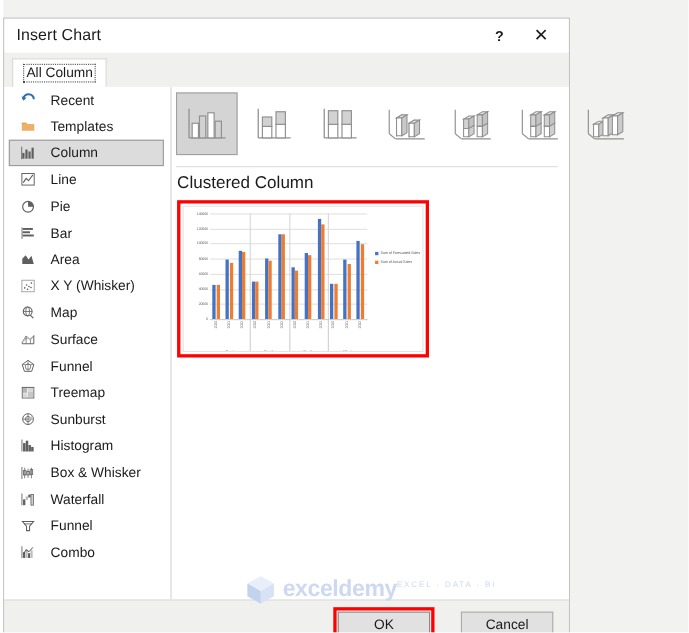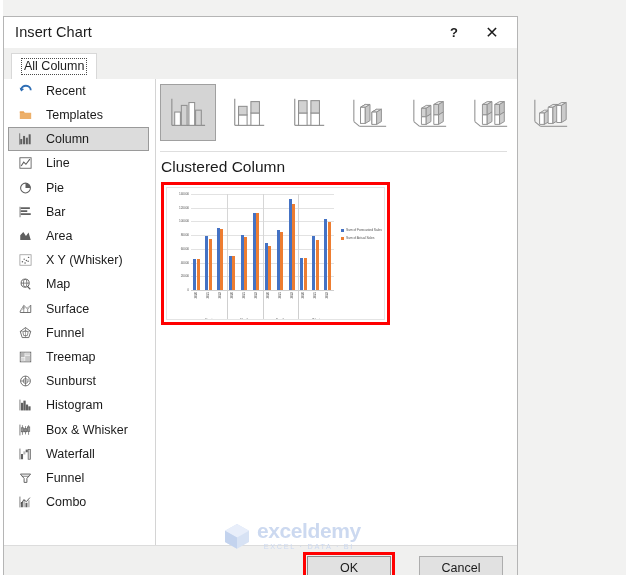--- a/index.html
+++ b/index.html
@@ -356,21 +356,21 @@
   
   .watermark {
     position: absolute;
     left: 222px;
     top: 521px;
     display: flex;
     align-items: center;
     pointer-events: none;
   }
   .wm-cube { width: 30px; height: 30px; margin-right: 5px; }
-  .wm-text { display: flex; flex-direction: column; align-items: center; }
+  .wm-text { display: flex; flex-direction: row; }
   .wm-name {
     font-size: 21px;
     font-weight: bold;
     color: #ccd9f0;
     line-height: 20px;
     letter-spacing: -0.4px;
   }
   .wm-tag {
     font-size: 7.3px;
     color: #ccd9f0;

